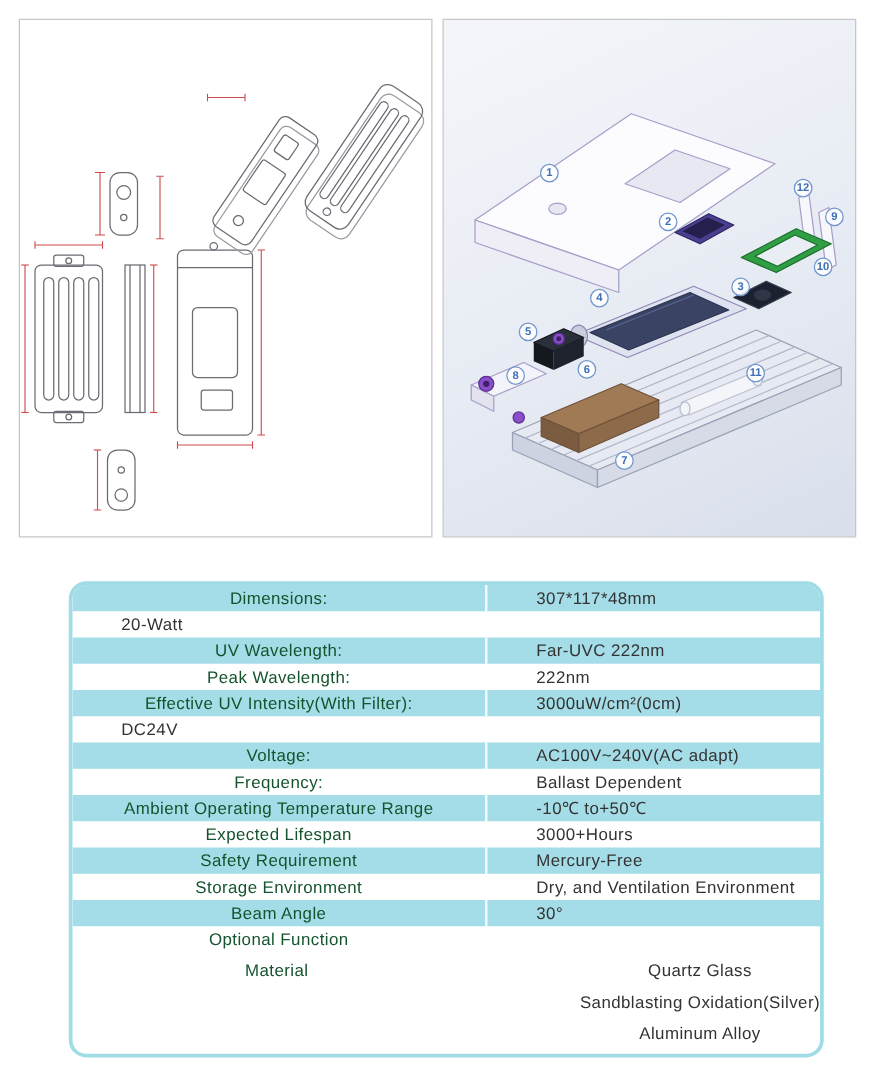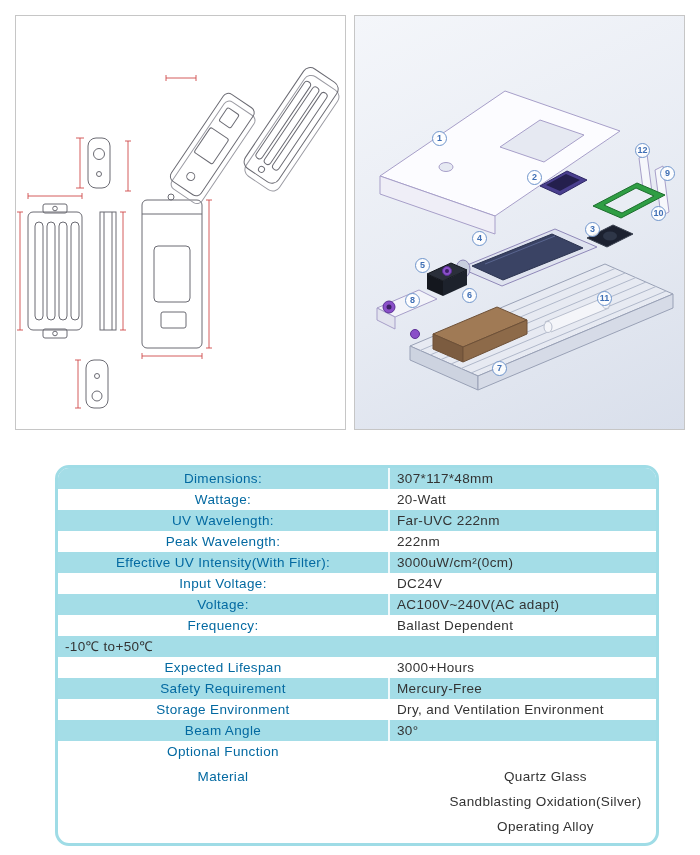--- a/index.html
+++ b/index.html
@@ -16,24 +16,24 @@
 
   .callout { position:absolute; width:13px; height:13px; border:1px solid #6f95cc; border-radius:50%;
              background:rgba(255,255,255,.88); color:#3f6fb5; font-size:9px; line-height:13px;
              text-align:center; font-weight:bold; }
 
   
   .spec-table { position:absolute; left:55px; top:465px; width:604px; box-sizing:border-box;
                 border:3px solid #9fdce6; border-radius:14px; overflow:hidden; background:#fff; }
   .srow { display:flex; min-height:21px; }
   .srow.c { background:#a4dde7; }
-  .srow .lbl { width:332px; box-sizing:border-box; text-align:center; font-size:13.5px; color:#0369a1;
+  .srow .lbl { width:332px; box-sizing:border-box; text-align:center; font-size:13.5px; color:#14532d;
                letter-spacing:.35px; line-height:21px; border-right:2px solid rgba(255,255,255,.85); }
   .srow .val { flex:1; font-size:13.5px; color:#333; letter-spacing:.35px; line-height:21px;
-               padding-left:7px; white-space:nowrap; }
+               padding-left:7px; white-space:nowrap;margin-left:32px; }
   .srow.material { padding:2px 0 4px 0;gap:38px; }
   .srow.material .lbl { line-height:25px; }
   .srow.material .val div { line-height:25px;text-align:center; }
 </style>
 </head>
 <body>
 
 <div class="page">
 
   <div class="panels">
@@ -226,48 +226,47 @@
       <span class="callout" style="left:280px;top:127px">12</span>
     </div>
   </div>
 
   <div class="spec-table">
     <div class="srow c">
       <div class="lbl">Dimensions:</div>
       <div class="val">307*117*48mm</div>
     </div>
     <div class="srow">
-      <div class="lbl">Wattage:</div>
       <div class="val">20-Watt</div>
     </div>
     <div class="srow c">
       <div class="lbl">UV Wavelength:</div>
       <div class="val">Far-UVC 222nm</div>
     </div>
     <div class="srow">
       <div class="lbl">Peak Wavelength:</div>
       <div class="val">222nm</div>
     </div>
     <div class="srow c">
       <div class="lbl">Effective UV Intensity(With Filter):</div>
       <div class="val">3000uW/cm²(0cm)</div>
     </div>
     <div class="srow">
-      <div class="lbl">Input Voltage:</div>
       <div class="val">DC24V</div>
     </div>
     <div class="srow c">
       <div class="lbl">Voltage:</div>
       <div class="val">AC100V~240V(AC adapt)</div>
     </div>
     <div class="srow">
       <div class="lbl">Frequency:</div>
       <div class="val">Ballast Dependent</div>
     </div>
     <div class="srow c">
+      <div class="lbl">Ambient Operating Temperature Range</div>
       <div class="val">-10℃ to+50℃</div>
     </div>
     <div class="srow">
       <div class="lbl">Expected Lifespan</div>
       <div class="val">3000+Hours</div>
     </div>
     <div class="srow c">
       <div class="lbl">Safety Requirement</div>
       <div class="val">Mercury-Free</div>
     </div>
@@ -280,18 +279,18 @@
       <div class="val">30°</div>
     </div>
     <div class="srow">
       <div class="lbl">Optional Function</div>
     </div>
     <div class="srow material">
       <div class="lbl">Material</div>
       <div class="val">
         <div>Quartz Glass</div>
         <div>Sandblasting Oxidation(Silver)</div>
-        <div>Operating Alloy</div>
+        <div>Aluminum Alloy</div>
       </div>
     </div>
   </div>
 
 </div>
 
 </body></html>

